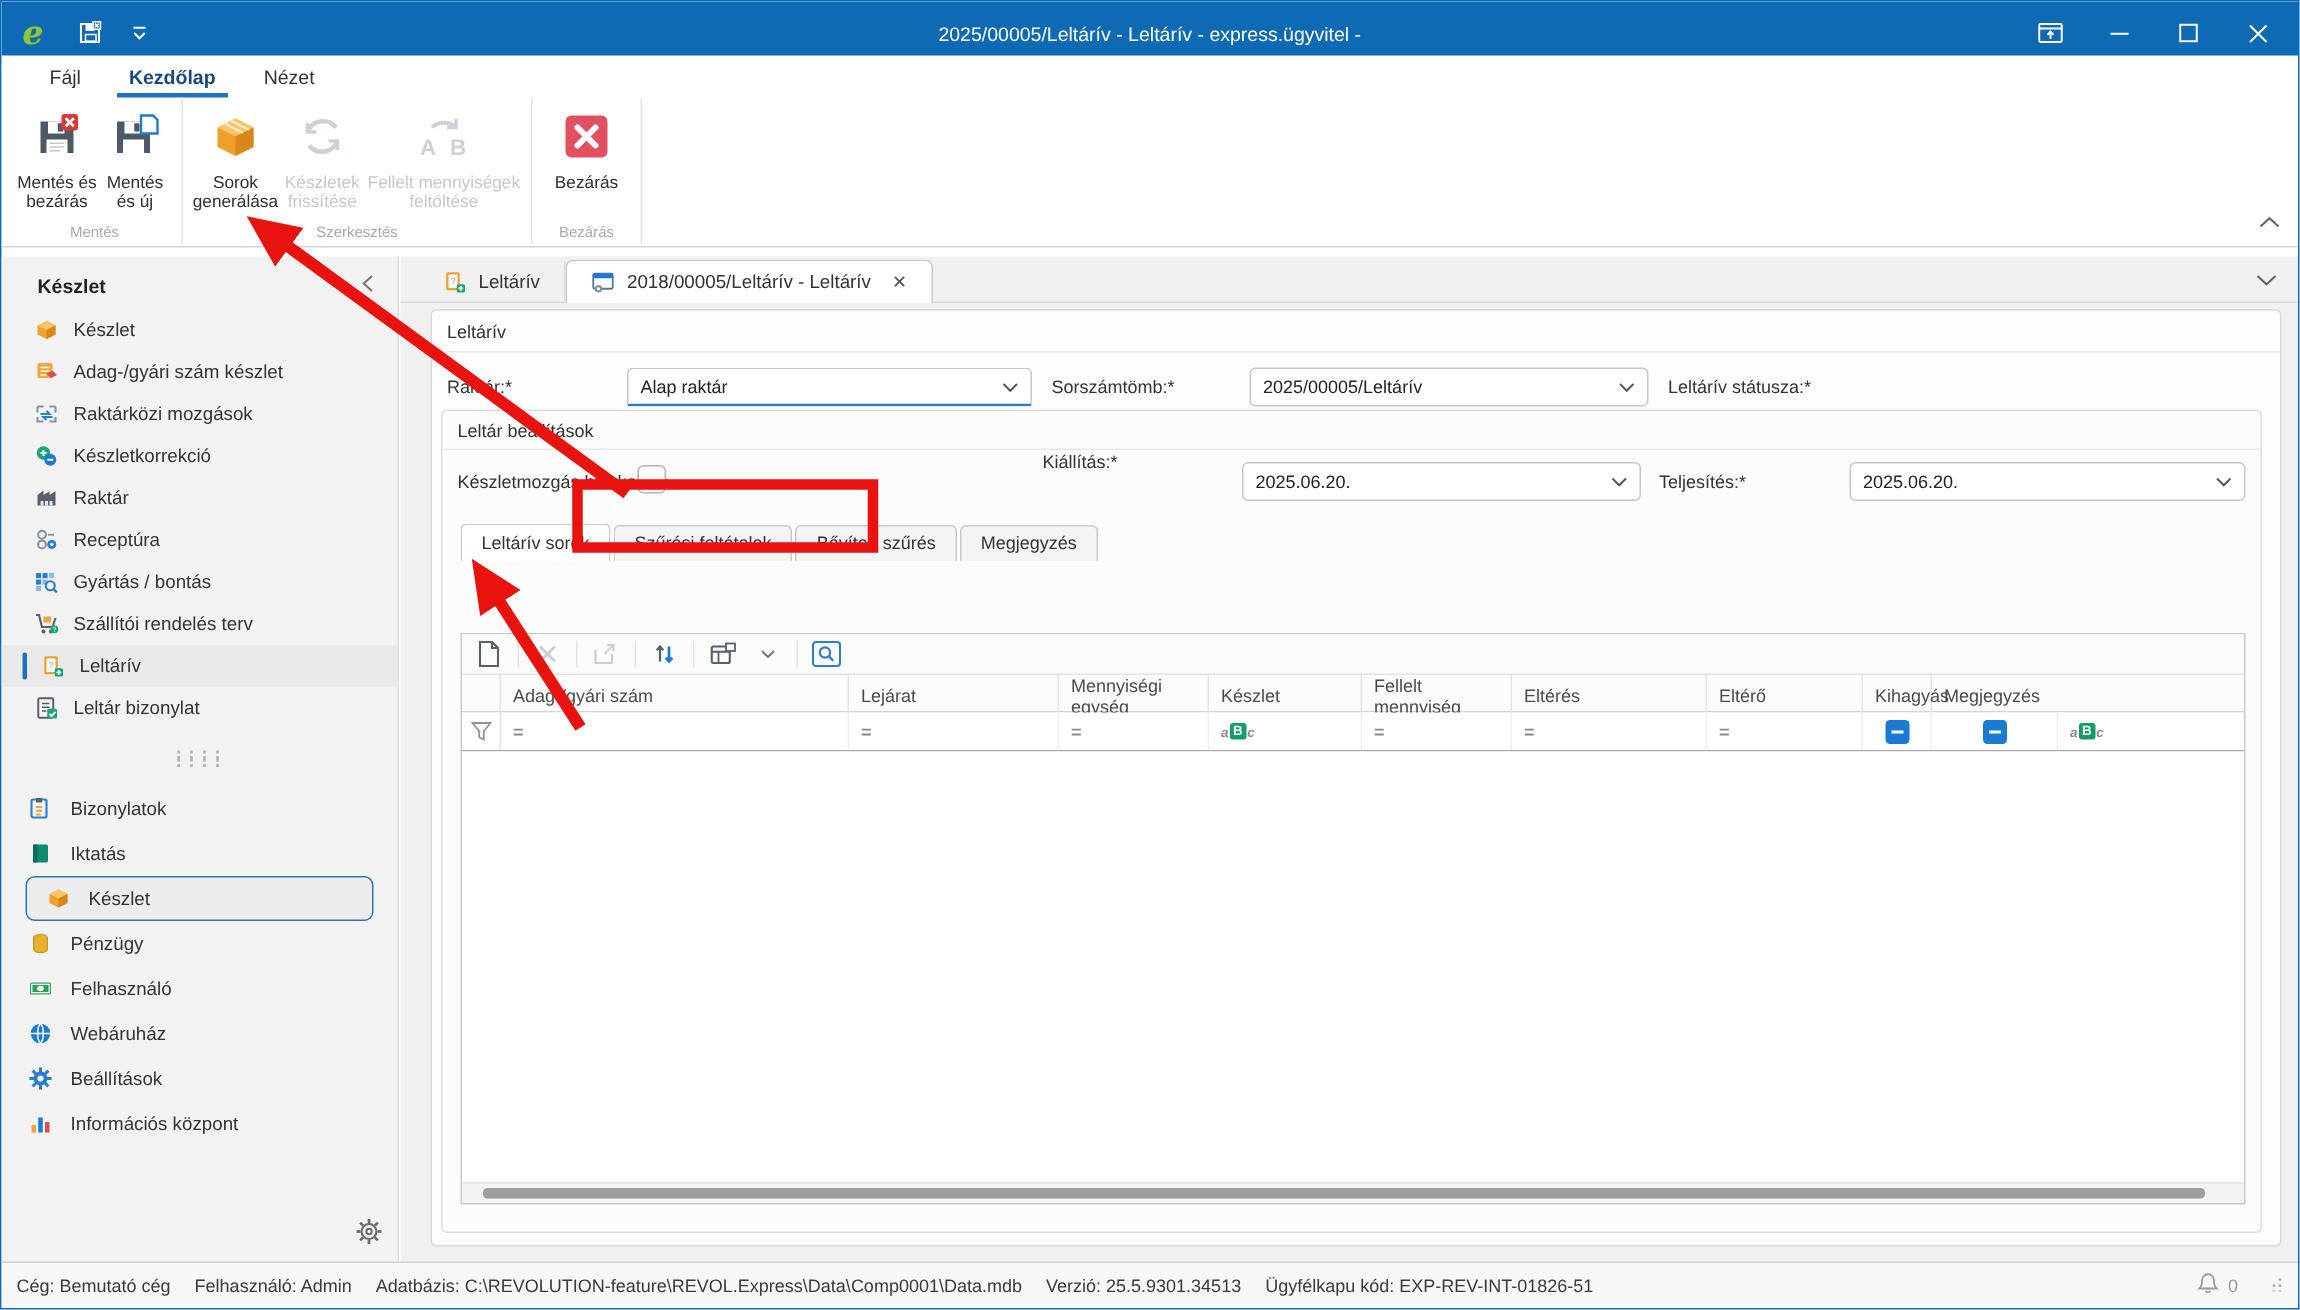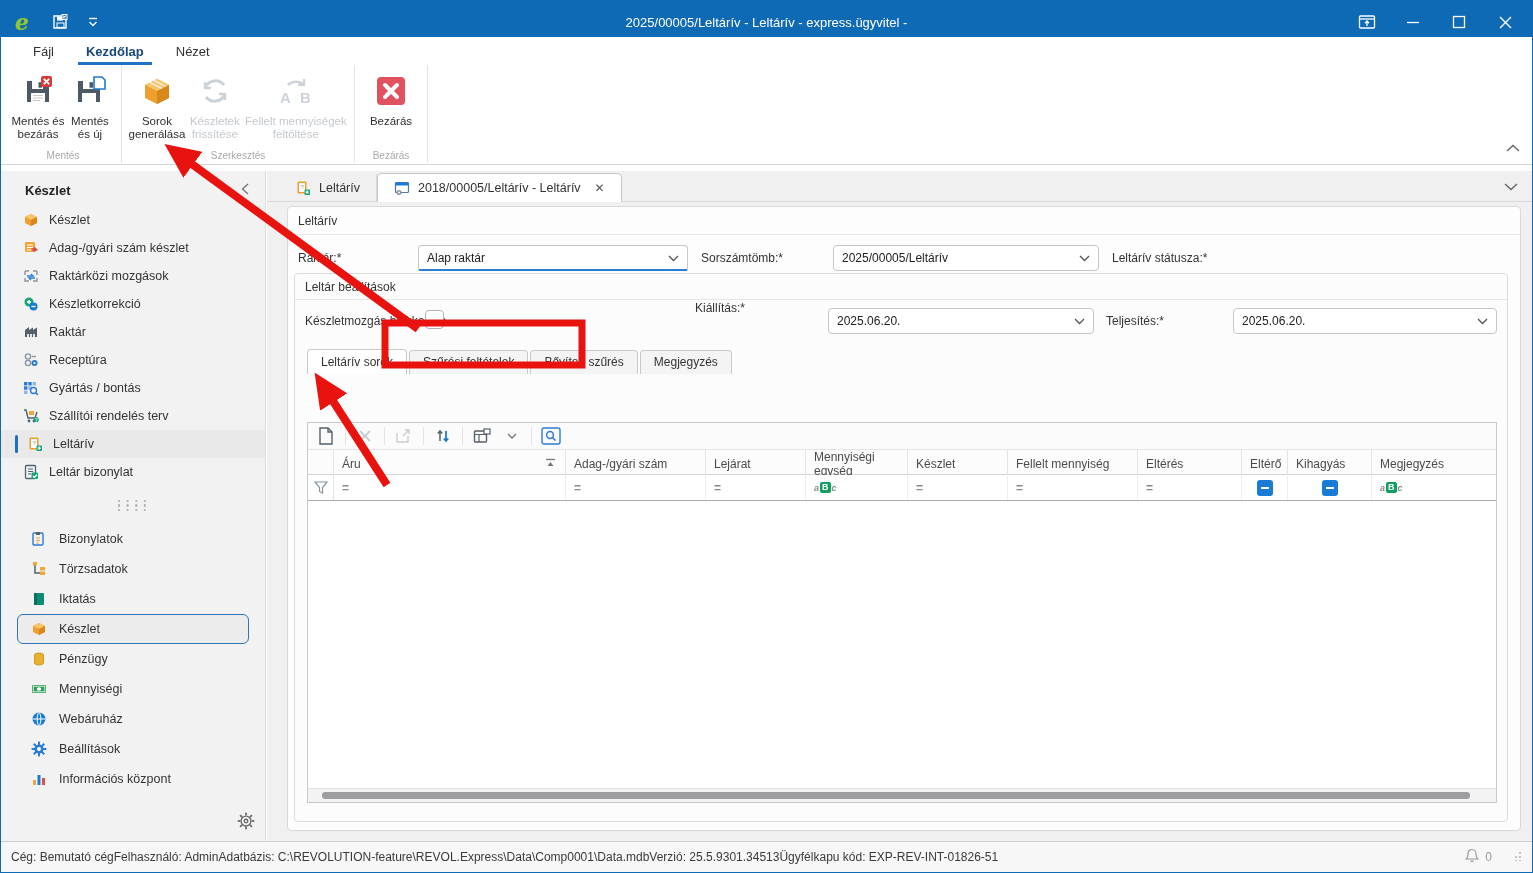--- a/index.html
+++ b/index.html
@@ -31,21 +31,21 @@
 
   
   .sidebar { position:absolute; top:170px; left:0; width:265px; bottom:31px; background:#f2f2f2; border-right:1px solid #dcdcdc; }
   .side-header { display:flex; align-items:center; justify-content:space-between; padding:12px 16px 8px 24px; }
   .side-header .hdr { font-weight:bold; font-size:13px; color:#222; }
   .nav-item { position:relative; height:28px; display:flex; align-items:center; gap:10px; padding-left:22px; font-size:12.5px; color:#333; }
   .nav-item.selected { background:#e9e9e9; }
   .nav-item.selected::before { content:""; position:absolute; left:14px; top:5px; bottom:5px; width:3px; border-radius:2px; background:#1e6fbf; }
   .nav-item.selected { padding-left:26px; }
   .drag-dots { height:38px; display:flex; align-items:center; justify-content:center; color:#b5b5b5; font:bold 11px "DejaVu Sans Mono", monospace; letter-spacing:2px; line-height:5px; }
-  .mod-item { height:30px; display:flex; align-items:center; gap:12px; padding-left:30px; font-size:12.5px; color:#333; }
+  .mod-item { height:30px; display:flex; align-items:center; gap:12px; padding-left:18px; font-size:12.5px; color:#333; }
   .mod-item.selected { margin:0 16px; padding-left:13px; border:1px solid #2e75b6; border-radius:6px; background:#ececec; }
   .side-gear { position:absolute; right:10px; bottom:8px; }
 
   
   .content { position:absolute; top:170px; left:266px; right:0; bottom:31px; background:#f0f0f0; }
   .doc-tabs { position:absolute; top:2px; left:0; right:0; height:29px; border-bottom:1px solid #d9d9d9; display:flex; align-items:flex-end; padding-left:12px; }
   .dtab { display:flex; align-items:center; gap:8px; padding:0 16px; height:27px; font-size:12.5px; color:#333; border-right:1px solid #d9d9d9; }
   .dtab.active { background:#fff; border:1px solid #c6c6c6; border-bottom:none; border-radius:5px 5px 0 0; height:29px; position:relative; top:1px; }
   .dtab-close { margin-left:6px; color:#555; font-size:12px; }
   .tabstrip-chevron { margin-left:auto; margin-right:14px; margin-bottom:7px; }
@@ -82,21 +82,21 @@
   .op-eq { color:#8a8a8a; font-size:12px; font-weight:bold; letter-spacing:0; }
   .abc { display:flex; align-items:center; gap:1px; font-size:9px; color:#8a8a8a; font-weight:bold; }
   .abc b { background:#129e63; color:#fff; border-radius:2px; padding:1px 2px; font-size:9px; line-height:9px; }
   .boolf { width:16px; height:16px; background:#1a7bd4; border-radius:3px; position:relative; }
   .boolf::after { content:""; position:absolute; left:4px; right:4px; top:7px; height:2px; background:#fff; }
   .gbody { flex:1; background:#fff; }
   .hscroll { height:14px; background:#f3f3f3; border-top:1px solid #e2e2e2; position:relative; }
   .hthumb { position:absolute; left:14px; right:26px; top:3px; height:7px; border-radius:3px; background:#9e9ea0; }
 
   
-  .statusbar { position:absolute; left:0; right:0; bottom:0; height:31px; background:#f7f7f7; border-top:1px solid #cfcfcf; display:flex; align-items:center; padding:0 10px; font-size:12px; color:#3a3a3a; }
+  .statusbar { position:absolute; left:0; right:0; bottom:0; height:31px; background:#f7f7f7; border-top:1px solid #cfcfcf; display:flex; align-items:center; padding:0 10px; gap:16px; font-size:12px; color:#3a3a3a; }
   .sb-right { margin-left:auto; display:flex; align-items:center; gap:6px; color:#9a9a9a; }
 
   
   .annotations { position:absolute; inset:0; width:1533px; height:873px; z-index:99; pointer-events:none; }
 
   .icon16 { width:16px; height:16px; display:inline-flex; flex:none; }
 </style>
 </head>
 <body>
 
@@ -380,31 +380,20 @@
             <rect x="2" y="2" width="10" height="12" rx="1" fill="none" stroke="#2b7cd3" stroke-width="1.4"></rect>
             <rect x="5" y="1" width="4" height="3" fill="#55606b"></rect>
             <path d="M5 7h4M5 9.5h4M5 12h3" stroke="#f2a63a" stroke-width="1.2"></path>
           </svg>
         </span>
       <span>Bizonylatok</span>
     </div>
     <div class="mod-item">
       <span class="icon16">
           <svg viewBox="0 0 16 16">
-            <path d="M4 2v10h8" fill="none" stroke="#55606b" stroke-width="1.5"></path>
-            <rect x="2" y="1" width="4" height="3.5" fill="#f2a63a"></rect>
-            <rect x="9" y="6" width="5" height="3.5" fill="#f2a63a"></rect>
-            <rect x="9" y="10.5" width="5" height="3.5" fill="#f2a63a"></rect>
-          </svg>
-        </span>
-      <span>Törzsadatok</span>
-    </div>
-    <div class="mod-item">
-      <span class="icon16">
-          <svg viewBox="0 0 16 16">
             <rect x="3" y="2" width="10" height="12" rx="1" fill="#0f8a72"></rect>
             <rect x="3" y="2" width="3" height="12" fill="#0b6f5c"></rect>
           </svg>
         </span>
       <span>Iktatás</span>
     </div>
     <div class="mod-item selected">
       <span class="icon16">
           <svg viewBox="0 0 16 16">
             <path d="M2 5l6-3 6 3v6l-6 3-6-3z" fill="#ef9f2b"></path>
@@ -428,21 +417,21 @@
       <span>Pénzügy</span>
     </div>
     <div class="mod-item">
       <span class="icon16">
           <svg viewBox="0 0 16 16">
             <rect x="1" y="4" width="14" height="8" rx="1" fill="#2e9e5b"></rect>
             <rect x="2.2" y="5.2" width="11.6" height="5.6" fill="none" stroke="#fff" stroke-width="0.8"></rect>
             <ellipse cx="8" cy="8" rx="2.2" ry="1.8" fill="#fff"></ellipse>
           </svg>
         </span>
-      <span>Mennyiségi</span>
+      <span>Felhasználó</span>
     </div>
     <div class="mod-item">
       <span class="icon16">
           <svg viewBox="0 0 16 16">
             <circle cx="8" cy="8" r="6.5" fill="#1a7bd4"></circle>
             <path d="M1.5 8h13M8 1.5c-2.5 2-2.5 11 0 13M8 1.5c2.5 2 2.5 11 0 13" fill="none" stroke="#fff" stroke-width="1"></path>
           </svg>
         </span>
       <span>Webáruház</span>
     </div>
@@ -628,27 +617,20 @@
                   <rect x="1" y="1" width="18" height="16" rx="2" fill="none" stroke="#2b7cd3" stroke-width="1.4"></rect>
                   <circle cx="9" cy="8" r="3.4" fill="none" stroke="#2b7cd3" stroke-width="1.5"></circle>
                   <path d="M11.5 10.5l3 3" stroke="#2b7cd3" stroke-width="1.6"></path>
                 </svg>
               </span>
           </div>
 
           <div class="gridcols ghead">
             <div class="cell"></div>
             <div class="cell">
-                <span>Áru</span>
-                <span style="margin-left:auto;"><svg width="13" height="11" viewBox="0 0 13 11">
-                    <path d="M2 2.5h9" stroke="#777" stroke-width="1.3"></path>
-                    <path d="M3.5 9l3-4 3 4z" fill="#777"></path>
-                  </svg></span>
-              </div>
-            <div class="cell">
                 <span>Adag-/gyári szám</span>
               </div>
             <div class="cell">
                 <span>Lejárat</span>
               </div>
             <div class="cell">
                 <span>Mennyiségi egység</span>
               </div>
             <div class="cell">
                 <span>Készlet</span>

